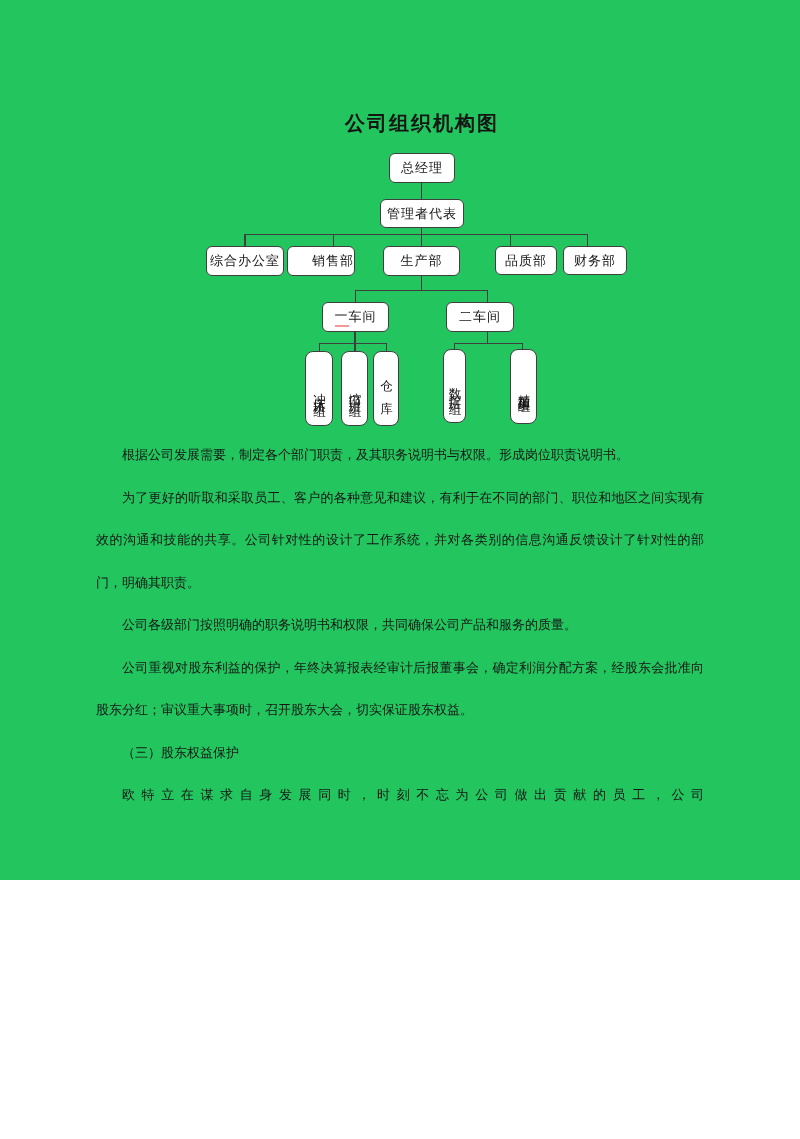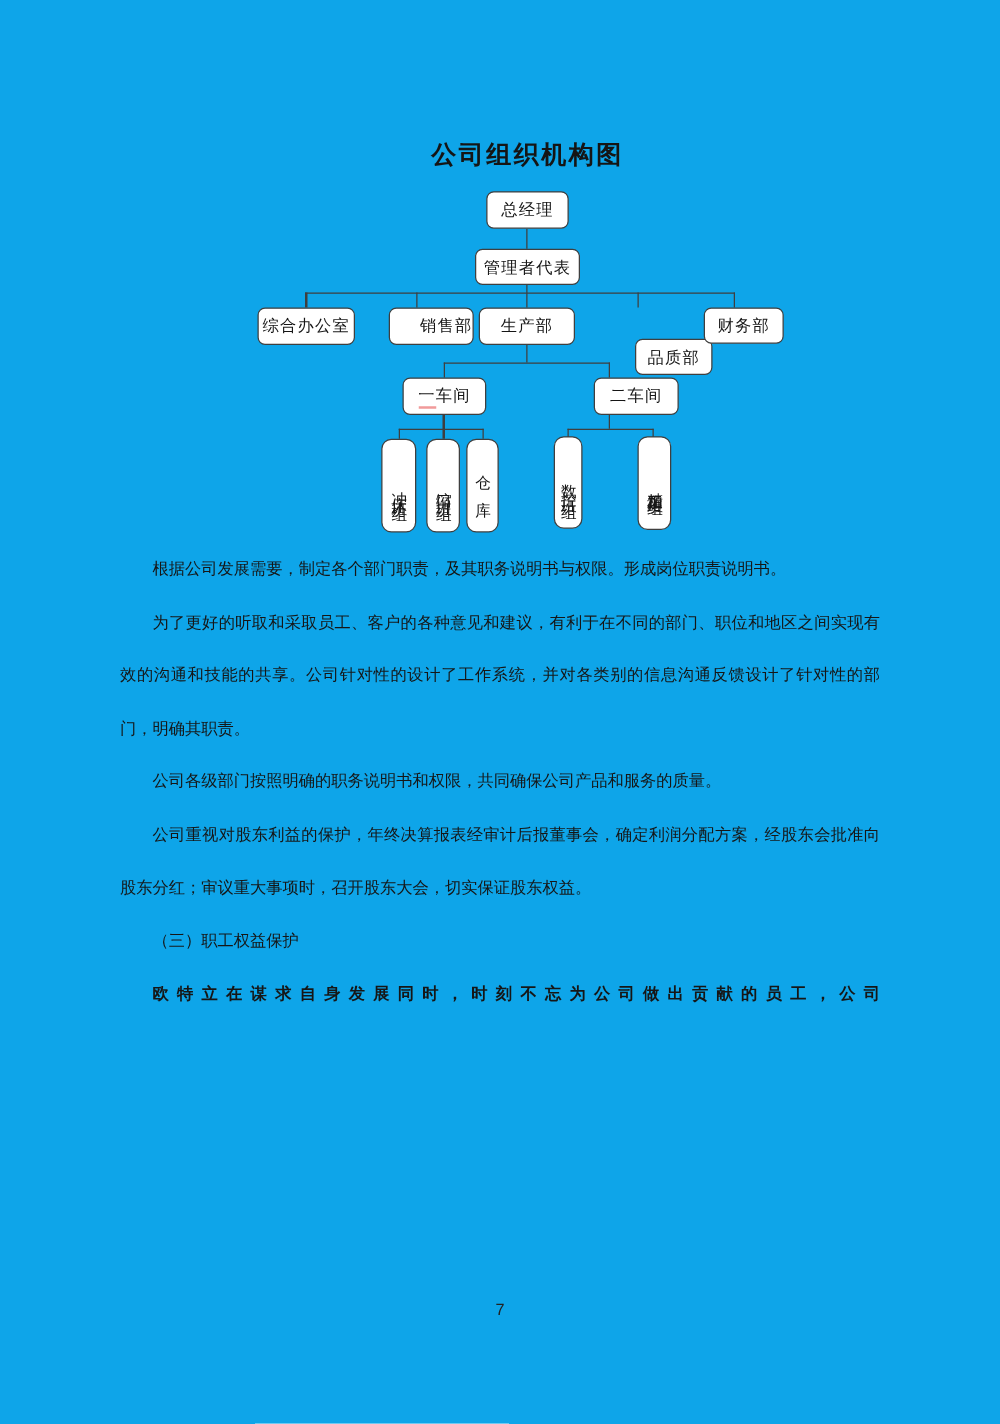--- a/index.html
+++ b/index.html
@@ -1,19 +1,19 @@
 <!DOCTYPE html>
 <html><head>
 <meta charset="utf-8">
 <style>
   html,body{margin:0;padding:0;background:#fff;}
   .page{
     position:relative;
-    width:800px;height:1139px;
-    background:#0ea5e9;
+    width:800px;height:880px;
+    background:#22c55e;
     font-family:"Liberation Sans","DejaVu Sans",sans-serif;
     color:#111;
     overflow:hidden;
   }
 
   
   .chart{position:absolute;left:0;top:0;width:800px;height:440px;}
   .chart-title{
     position:absolute;left:22px;top:110px;width:800px;
     text-align:center;font-size:20px;font-weight:bold;color:#151515;
@@ -28,26 +28,26 @@
   }
   .vnode{
     writing-mode:vertical-rl;
     border-radius:8px;
     font-size:12.5px;letter-spacing:4px;
     padding-top:4px;
   }
   .n-ceo{left:389px;top:153px;width:66px;height:30px;}
   .n-rep{left:380px;top:199px;width:84px;height:29px;}
   .n-d1{left:206px;top:246px;width:78px;height:30px;}
-  .n-d2{left:311px;top:246px;width:68px;height:30px;padding-left:24px;}
+  .n-d2{left:287px;top:246px;width:68px;height:30px;padding-left:24px;}
   .n-d3{left:383px;top:246px;width:77px;height:30px;text-align:center;}
-  .n-d4{left:508px;top:246px;width:62px;height:29px;margin-top:25px;}
+  .n-d4{left:495px;top:246px;width:62px;height:29px;}
   .n-d5{left:563px;top:246px;width:64px;height:29px;}
   .n-w1{left:322px;top:302px;width:67px;height:30px;}
-  .n-w2{left:475px;top:302px;width:68px;height:30px;text-align:right;}
+  .n-w2{left:446px;top:302px;width:68px;height:30px;text-align:right;}
   .n-v1{left:305px;top:351px;width:28px;height:75px;}
   .n-v2{left:341px;top:351px;width:27px;height:75px;}
   .n-v3{left:373px;top:351px;width:26px;height:75px;letter-spacing:22px;}
   .n-v4{left:443px;top:349px;width:23px;height:74px;letter-spacing:5px;}
   .n-v5{left:510px;top:349px;width:27px;height:75px;letter-spacing:1.5px;padding-top:2px;}
   .squiggle{border-bottom:2px solid #f19a9a;}
 
   .line{position:absolute;background:#3f3f3f;}
   .vl{width:1.5px;}
   .hl{height:1.5px;}
@@ -72,21 +72,21 @@
   .s11{left:521.5px;top:342.5px;height:7.5px;}
 
   
   .body-text{
     position:absolute;left:96px;top:434px;width:608px;
     font-size:13px;line-height:42.5px;color:#161616;
   }
   .body-text p{
     margin:0;text-indent:2em;text-align:justify;
   }
-  .body-text p.fill{text-align-last:justify;font-weight:bold;}
+  .body-text p.fill{text-align-last:justify;}
 
   
   .footer{
     position:absolute;left:0;top:1040px;width:800px;
     text-align:center;font-size:13px;color:#222;
   }
 </style>
 </head>
 <body>
 
@@ -132,19 +132,19 @@
     <div class="node vnode n-v3">仓库</div>
     <div class="node vnode n-v4">数控班组</div>
     <div class="node vnode n-v5">精加工班组</div>
   </div>
 
   <div class="body-text">
     <p>根据公司发展需要，制定各个部门职责，及其职务说明书与权限。形成岗位职责说明书。</p>
     <p>为了更好的听取和采取员工、客户的各种意见和建议，有利于在不同的部门、职位和地区之间实现有效的沟通和技能的共享。公司针对性的设计了工作系统，并对各类别的信息沟通反馈设计了针对性的部门，明确其职责。</p>
     <p>公司各级部门按照明确的职务说明书和权限，共同确保公司产品和服务的质量。</p>
     <p>公司重视对股东利益的保护，年终决算报表经审计后报董事会，确定利润分配方案，经股东会批准向股东分红；审议重大事项时，召开股东大会，切实保证股东权益。</p>
-    <p>（三）职工权益保护</p>
+    <p>（三）股东权益保护</p>
     <p class="fill">欧特立在谋求自身发展同时，时刻不忘为公司做出贡献的员工，公司</p>
   </div>
 
   <div class="footer">7</div>
 
 </div>
 
 </body></html>

